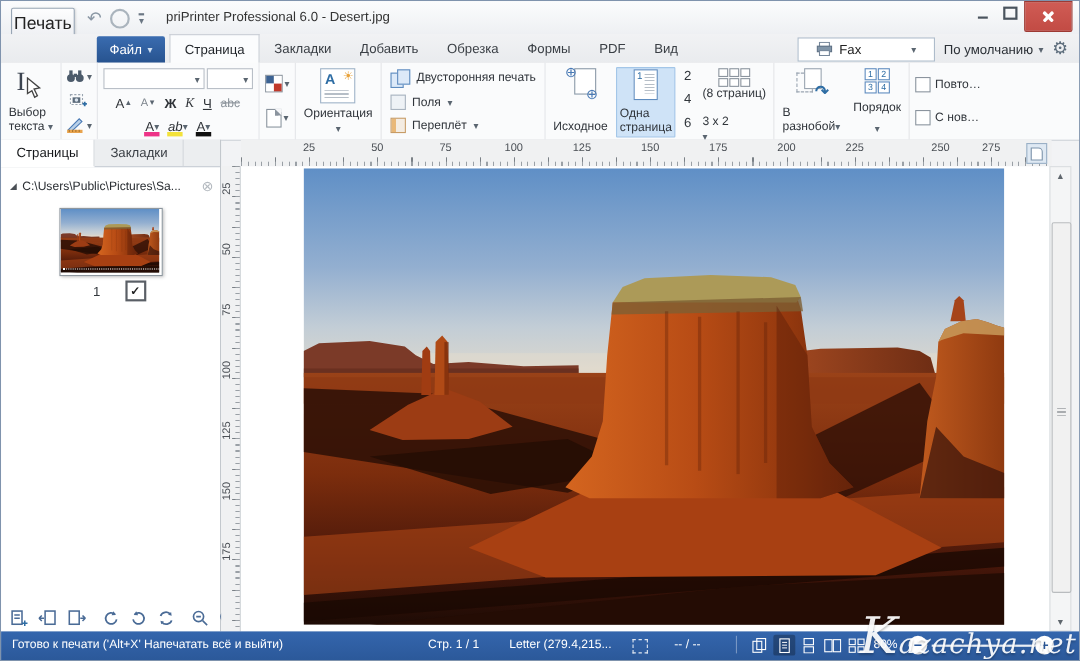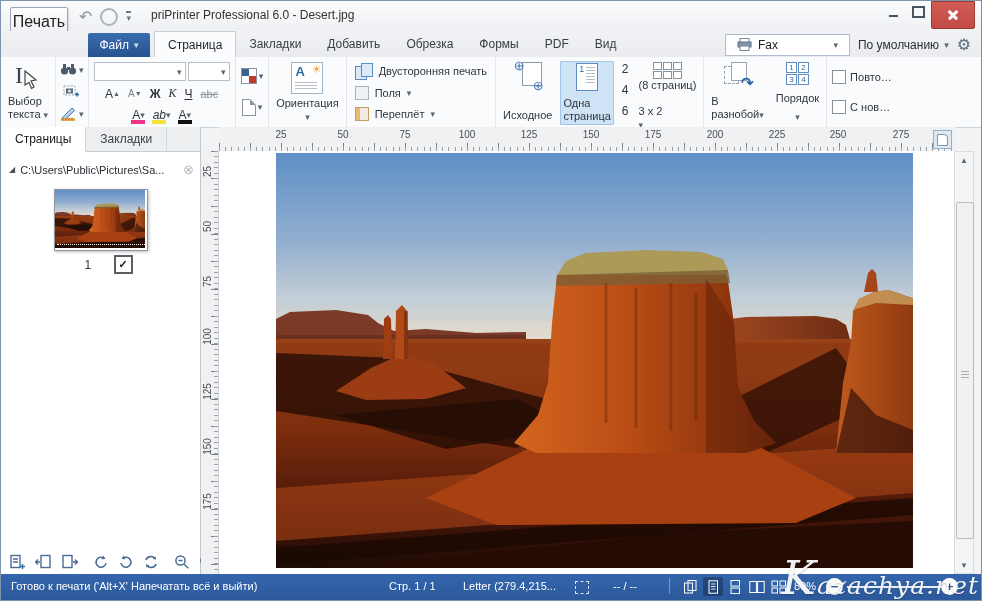--- a/index.html
+++ b/index.html
@@ -22,21 +22,21 @@
   .wclose i:nth-child(2){transform:translate(-50%,-50%) rotate(-45deg);}
   
   .tabrow{position:absolute;left:0;top:30px;width:100%;height:26px;background:linear-gradient(#f1f2f4,#e9ebee);border-bottom:1px solid #d3d7dc;}
   .file-btn{position:absolute;left:87px;top:2px;height:24px;width:62px;background:linear-gradient(#3a6cb0,#27538f);color:#fff;font-size:12px;display:flex;align-items:center;justify-content:center;gap:5px;border-radius:2px 2px 0 0;}
   .file-btn .dd{font-size:9px;color:#cfe0f2;}
   .tabs{position:absolute;left:153px;top:0;height:26px;display:flex;}
   .tab{padding:0 13px;height:26px;display:flex;align-items:center;font-size:12px;color:#3a3f45;}
   .tab.active{background:#fbfcfd;border:1px solid #c9ced5;border-bottom:none;color:#1f2328;}
   .accel::first-letter{text-decoration:underline;}
   .printerbar{position:absolute;right:10px;top:2px;height:23px;display:flex;align-items:center;gap:8px;}
-  .faxcombo{width:125px;height:22px;background:#fff;border:1px solid #aebccb;display:flex;align-items:center;gap:6px;padding:0 11px;box-sizing:border-box;}
+  .faxcombo{width:125px;height:22px;background:#fff;border:1px solid #aebccb;display:flex;align-items:center;gap:6px;padding:0 16px;box-sizing:border-box;}
   .faxcombo .name{flex:1;font-size:12px;color:#222;}
   .dd{font-size:9px;color:#5a6570;}
   .profile{display:flex;align-items:center;gap:5px;font-size:12px;color:#2b3036;}
   .gear{font-size:16px;color:#5d6d7c;line-height:16px;}
   
   .ribbon{position:absolute;left:0;top:56px;width:100%;height:70px;background:#fafbfc;border-bottom:1px solid #cdd2d8;display:flex;}
   .rgroup{height:100%;border-right:1px solid #e4e6e9;display:flex;flex-direction:column;align-items:center;justify-content:flex-start;padding:4px 5px;box-sizing:border-box;position:relative;}
   .bigbtn{display:flex;flex-direction:column;align-items:center;justify-content:space-between;height:60px;padding:1px 2px;}
   .r-lbl{font-size:11px;color:#30353b;line-height:13px;white-space:pre-line;}
   .minirow{display:flex;align-items:center;gap:2px;}
@@ -536,21 +536,21 @@
   <div class="hruler">
     <span class="hl" style="left:47px">25</span>
     <span class="hl" style="left:109px">50</span>
     <span class="hl" style="left:171px">75</span>
     <span class="hl" style="left:233px">100</span>
     <span class="hl" style="left:295px">125</span>
     <span class="hl" style="left:357px">150</span>
     <span class="hl" style="left:419px">175</span>
     <span class="hl" style="left:481px">200</span>
     <span class="hl" style="left:543px">225</span>
-    <span class="hl" style="left:604px">250</span>
+    <span class="hl" style="left:621px">250</span>
     <span class="hl" style="left:667px">275</span>
     <span class="cornerbtn"></span>
   </div>
   <div class="vruler">
     <span class="vl" style="top:13px">25</span>
     <span class="vl" style="top:68px">50</span>
     <span class="vl" style="top:123px">75</span>
     <span class="vl" style="top:178px">100</span>
     <span class="vl" style="top:233px">125</span>
     <span class="vl" style="top:288px">150</span>

